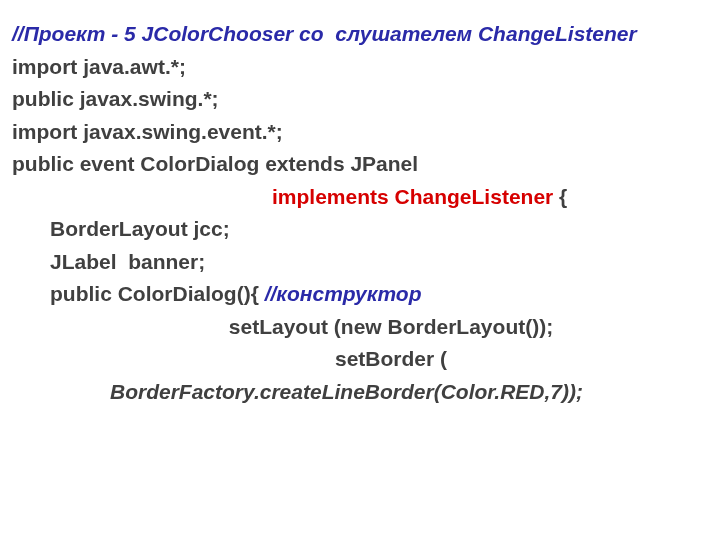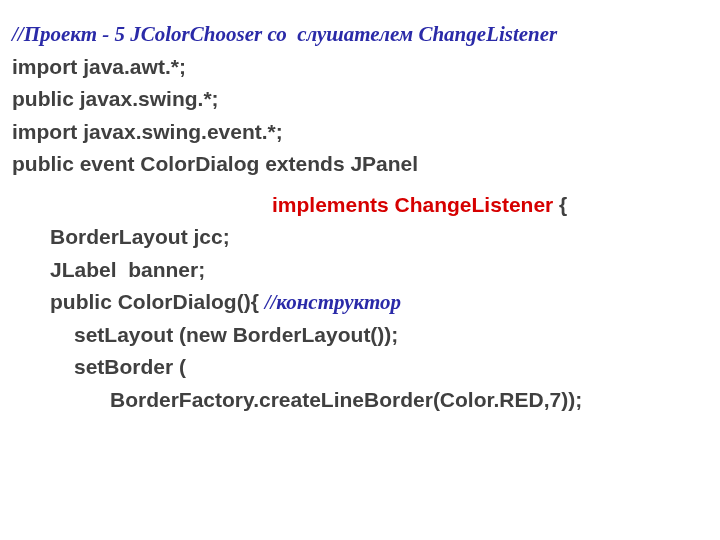--- a/index.html
+++ b/index.html
@@ -8,27 +8,27 @@
       height: 540px;
       background: #ffffff;
       font-family: Arial, Helvetica, sans-serif;
       font-size: 21px;
       font-weight: bold;
       line-height: 1.55;
       padding: 18px 12px 12px 12px;
       color: #000000;
     }
     .line { white-space: pre; }
-    .comment { color: #2a2aa8; font-style: italic; font-family: Liberation Serif, serif; }
+    .comment { color: #2a2aa8; font-style: italic; }
     .keyword-red { color: #d60000; }
     .normal { color: #404040; }
     .indent1 { padding-left: 38px; }
-    .indent2 { padding-left: 62px; }
-    .indent3 { padding-left: 98px; }
-    .center-impl { padding-left: 260px; margin-top: 8px; }
+    .indent2 { padding-left: 62px; text-align: center; }
+    .indent3 { padding-left: 98px; font-style: italic; }
+    .center-impl { padding-left: 260px; }
   </style>
 </head>
 <body>
 
 <div class="line comment">//Проект - 5 JColorChooser со  слушателем ChangeListener</div>
 <div class="line normal">import java.awt.*;</div>
 <div class="line normal">public javax.swing.*;</div>
 <div class="line normal">import javax.swing.event.*;</div>
 <div class="line normal">public event ColorDialog extends JPanel</div>
 <div class="line center-impl"><span class="keyword-red">implements ChangeListener</span><span class="normal"> {</span></div>

